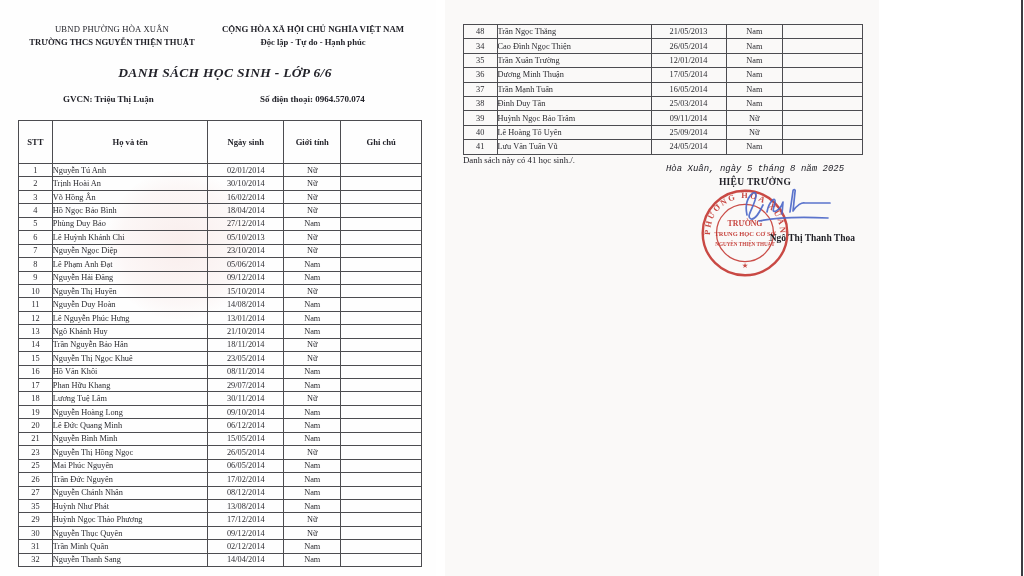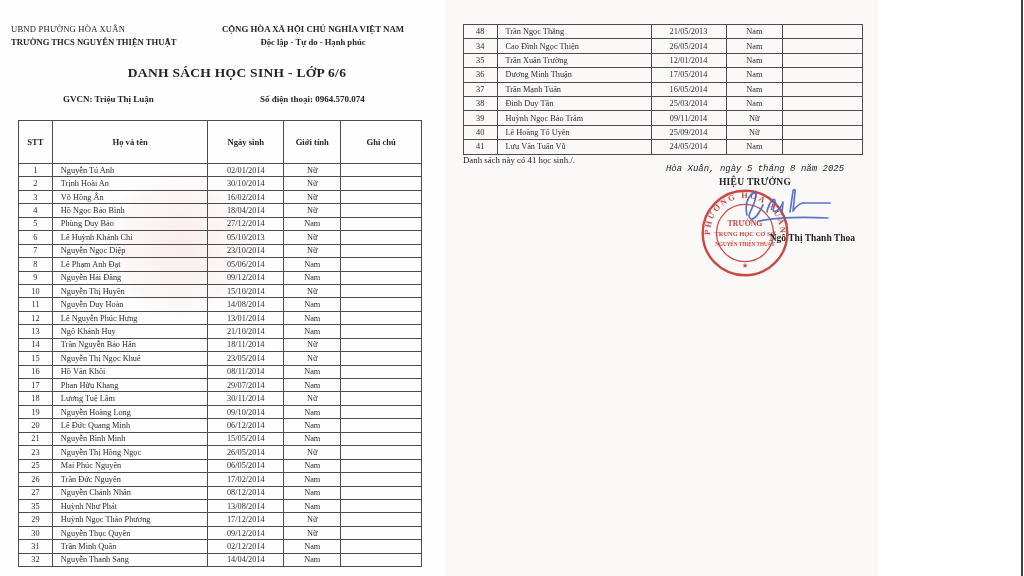--- a/index.html
+++ b/index.html
@@ -2,46 +2,46 @@
 <html><head>
 <meta charset="utf-8">
 <style>
   * { margin:0; padding:0; box-sizing:border-box; }
   html,body { width:1024px; height:576px; background:#ffffff; overflow:hidden;
               font-family:"Liberation Serif","DejaVu Serif",serif; color:#23232a; }
   .canvas { position:absolute; left:0; top:0; width:1024px; height:576px; background:#fff; }
 
   
   .page-left  { position:absolute; left:0; top:0; width:436px; height:576px; background:#fefefe; }
-  .org-block  { position:absolute; left:11px;  top:24px; width:202px; text-align:left; }
+  .org-block  { position:absolute; left:11px;  top:24px; width:202px; text-align:center; }
   .nat-block  { position:absolute; left:212px; top:24px; width:202px; text-align:center; }
   .org-line1  { font-size:8.6px; letter-spacing:.2px; }
   .org-line2  { font-size:8.6px; font-weight:bold; margin-top:3px; }
   .nat-line1  { font-size:8.8px; font-weight:bold; }
   .nat-line2  { font-size:8.6px; font-weight:bold; margin-top:3px; }
-  .doc-title  { position:absolute; left:12px; top:65px; width:450px; text-align:center;
-                font-size:13.5px; font-weight:bold; letter-spacing:.3px; }
+  .doc-title  { position:absolute; left:0; top:65px; width:450px; text-align:center;
+                font-size:13.5px; font-weight:bold; letter-spacing:.3px;font-style:italic; }
   .teacher    { position:absolute; left:63px;  top:94px; font-size:9px; font-weight:bold; }
   .phone      { position:absolute; left:260px; top:94px; font-size:9px; font-weight:bold; }
 
   
   .bleed { position:absolute; left:105px; top:170px; width:150px; height:150px; border-radius:50%;
            background:radial-gradient(circle, rgba(214,120,110,.12) 0%, rgba(214,120,110,.05) 55%, transparent 72%);
            pointer-events:none; }
 
   
   table.roster { border-collapse:collapse; table-layout:fixed; background:transparent; }
   .tbl-1 { position:absolute; left:18px;  top:120px; width:404px; }
   .tbl-2 { position:absolute; left:463px; top:24px;  width:400px; }
   table.roster th, table.roster td { border:1px solid #4c4c50; overflow:hidden; white-space:nowrap; }
   table.roster th { font-size:8.6px; font-weight:bold; text-align:center; height:14px; padding:16px 2px; }
   .tbl-1 td { height:13.45px; }
   .tbl-2 td { height:14.4px; }
   table.roster td { font-size:8.3px; padding:0 2px; text-align:center; color:#2b2b30; }
-  table.roster td.c-name { text-align:left; padding-left:8px; }
+  table.roster td.c-name { text-align:left; padding-left:0; }
   col.w-stt    { width:8.4%; }
   col.w-name   { width:38.6%; }
   col.w-dob    { width:18.8%; }
   col.w-gender { width:14.2%; }
   col.w-note   { width:20%; }
 
   
   .page-right { position:absolute; left:445px; top:0; width:434px; height:576px; background:#faf9f8; }
   .summary    { position:absolute; left:463px; top:155px; font-size:8.8px; }
   .sign-block { position:absolute; left:625px; top:164px; width:260px; text-align:center; }

